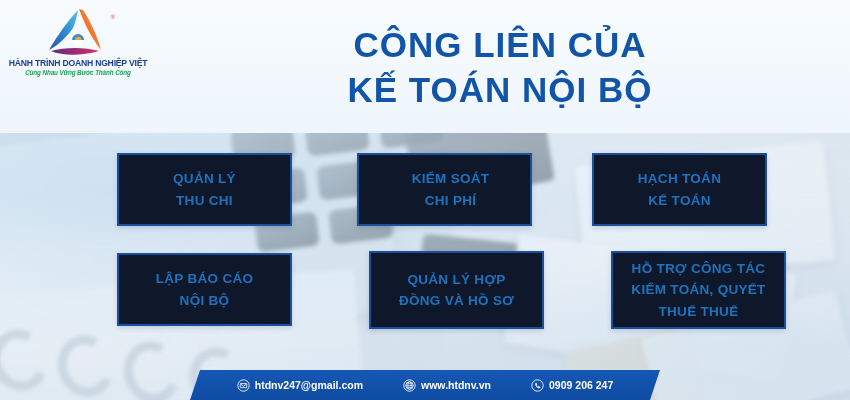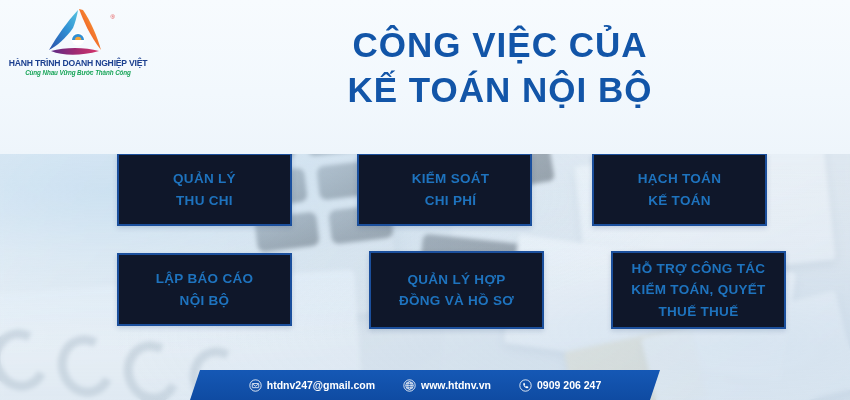--- a/index.html
+++ b/index.html
@@ -13,21 +13,21 @@
 
   #page {
     position:relative;
     width:850px; height:400px;
     overflow:hidden;
   }
 
   
   #header {
     position:absolute; left:0; top:0;
-    width:850px; height:154px;
+    width:850px; height:133px;
     background:linear-gradient(180deg,#f7fbfe 0%,#f2f8fd 60%,#eef5fb 100%);
     z-index:5;
   }
 
   
   #logo-block {
     position:absolute; left:8px; top:6px;
     width:140px; height:84px;
     text-align:center;
   }
@@ -198,21 +198,21 @@
     position:absolute; left:0; bottom:0;
     width:850px; height:30px;
     z-index:6;
   }
   #footer-bar {
     position:absolute; left:190px; top:0;
     width:470px; height:30px;
     background:linear-gradient(180deg,#1558b5 0%,#0f4ba2 100%);
     clip-path:polygon(10px 0, 100% 0, calc(100% - 10px) 100%, 0 100%);
     display:flex; align-items:center; justify-content:center;
-    gap:28px;
+    gap:40px;
   }
   .contact {
     display:flex; align-items:center; gap:5px;
     color:#ffffff;
     font-size:10.5px;
     font-weight:bold;
     white-space:nowrap;
   }
   .c-icon {
     width:13px; height:13px;
@@ -286,21 +286,21 @@
           <path d="M37 34 a6 6 0 0 1 12 0 Z" fill="#2f8fd4"></path>
           <path d="M40 34 a3.2 3.2 0 0 1 6.4 0 Z" fill="#f2a23a"></path>
         </svg>
         <span id="logo-reg">®</span>
       </div>
       <div id="logo-name">HÀNH TRÌNH DOANH NGHIỆP VIỆT</div>
       <div id="logo-tagline">Cùng Nhau Vững Bước Thành Công</div>
     </div>
 
     <div id="title-block">
-      <div class="title-line">CÔNG VIỆC CỦA</div>
+      <div class="title-line">CÔNG LIÊN CỦA</div>
       <div class="title-line">KẾ TOÁN NỘI BỘ</div>
     </div>
   </div>
 
   <div id="grid">
 
     <div class="card" id="card-0">
       <div class="card-line">QUẢN LÝ</div>
       <div class="card-line">THU CHI</div>
     </div>

